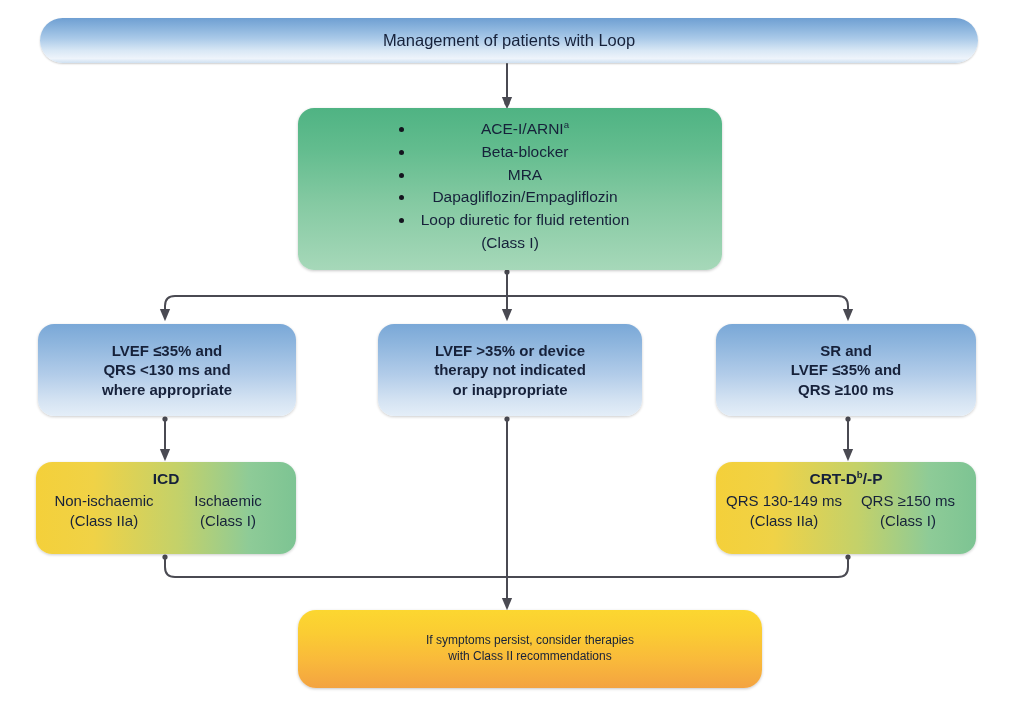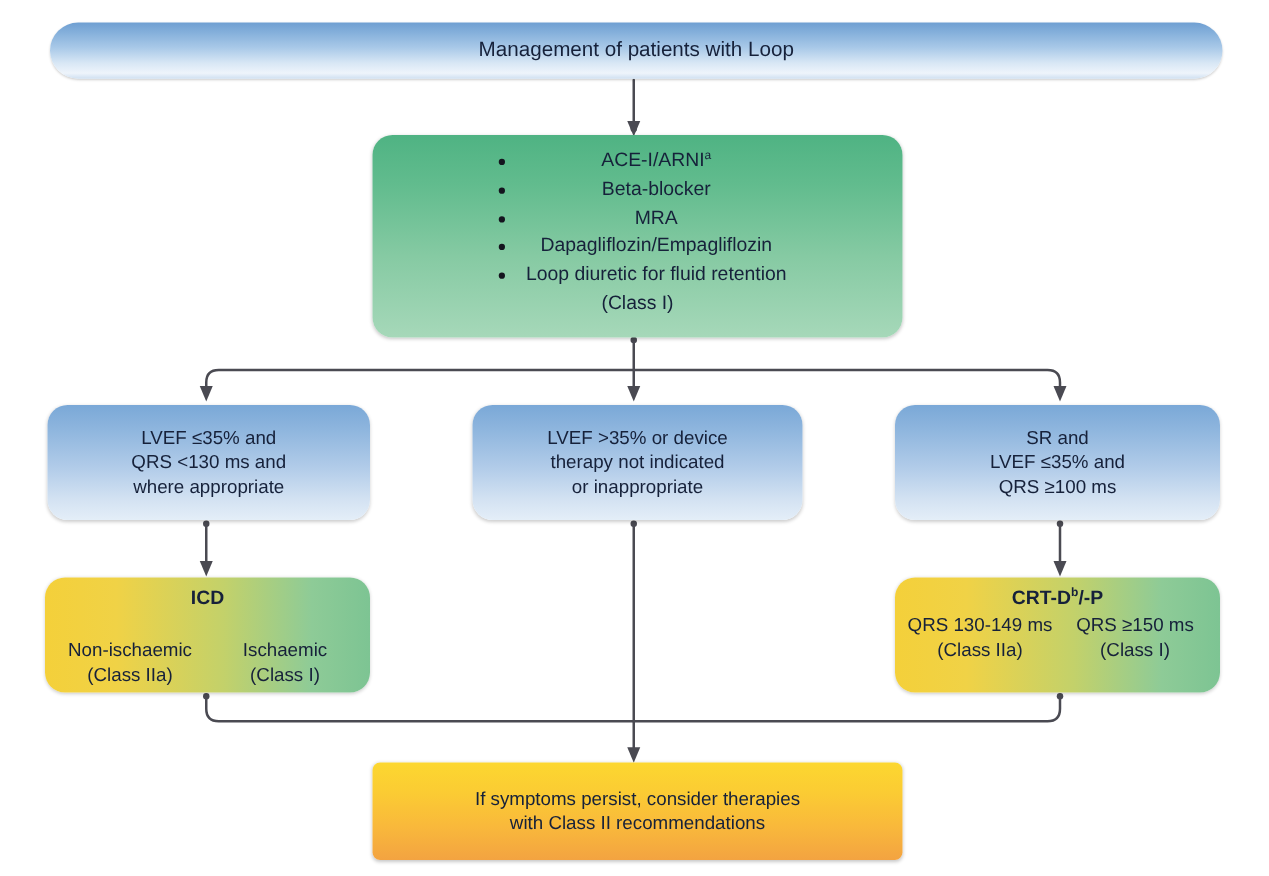--- a/index.html
+++ b/index.html
@@ -85,37 +85,38 @@
   }
 
   
   .blue-box {
     top: 324px;
     height: 92px;
     border-radius: 16px;
     background: linear-gradient(to bottom, #7aa8d7 0%, #8fb6de 22%, #b2cce9 55%, #d3e2f2 82%, #e4eef8 100%);
     box-shadow: 0 1px 3px rgba(0,0,0,0.20);
     font-size: 15px;
+    font-weight: bold;
   }
   #blue-left   { left: 38px;  width: 258px; }
   #blue-center { left: 378px; width: 264px; }
   #blue-right  { left: 716px; width: 260px; }
 
   
   .device-box {
     top: 462px;
     height: 92px;
     border-radius: 16px;
     background: linear-gradient(to right, #f4d03a 0%, #f0d246 22%, #c3d16a 55%, #8ecb97 82%, #7dc493 100%);
     box-shadow: 0 1px 3px rgba(0,0,0,0.20);
     justify-content: flex-start;
     padding-top: 7px;
     font-size: 15px;
   }
-  #icd-box { left: 36px;  width: 260px; gap: 20px; }
+  #icd-box { left: 36px;  width: 260px; }
   #crt-box { left: 716px; width: 260px; }
   .device-title {
     font-weight: bold;
     font-size: 15.5px;
     margin-bottom: 2px;
   }
   .device-cols {
     display: flex;
     width: 100%;
     justify-content: space-between;
@@ -127,26 +128,26 @@
     flex: 1 1 0;
     text-align: center;
     line-height: 1.30;
   }
   .device-col .sub { display: block; }
 
   
   #outcome-box {
     left: 298px;
     top: 610px;
-    width: 424px;
+    width: 464px;
     height: 78px;
-    border-radius: 6px;
+    border-radius: 18px;
     background: linear-gradient(to bottom, #fcd730 0%, #fbcc33 30%, #f9b93b 65%, #f3a341 100%);
     box-shadow: 0 1px 3px rgba(0,0,0,0.22);
-    font-size: 15px;
+    font-size: 12px;
   }
 
   sup { font-size: 0.62em; vertical-align: super; line-height: 0; }
 
   
   #edges {
     position: absolute;
     left: 0; top: 0;
     width: 1015px;
     height: 701px;

